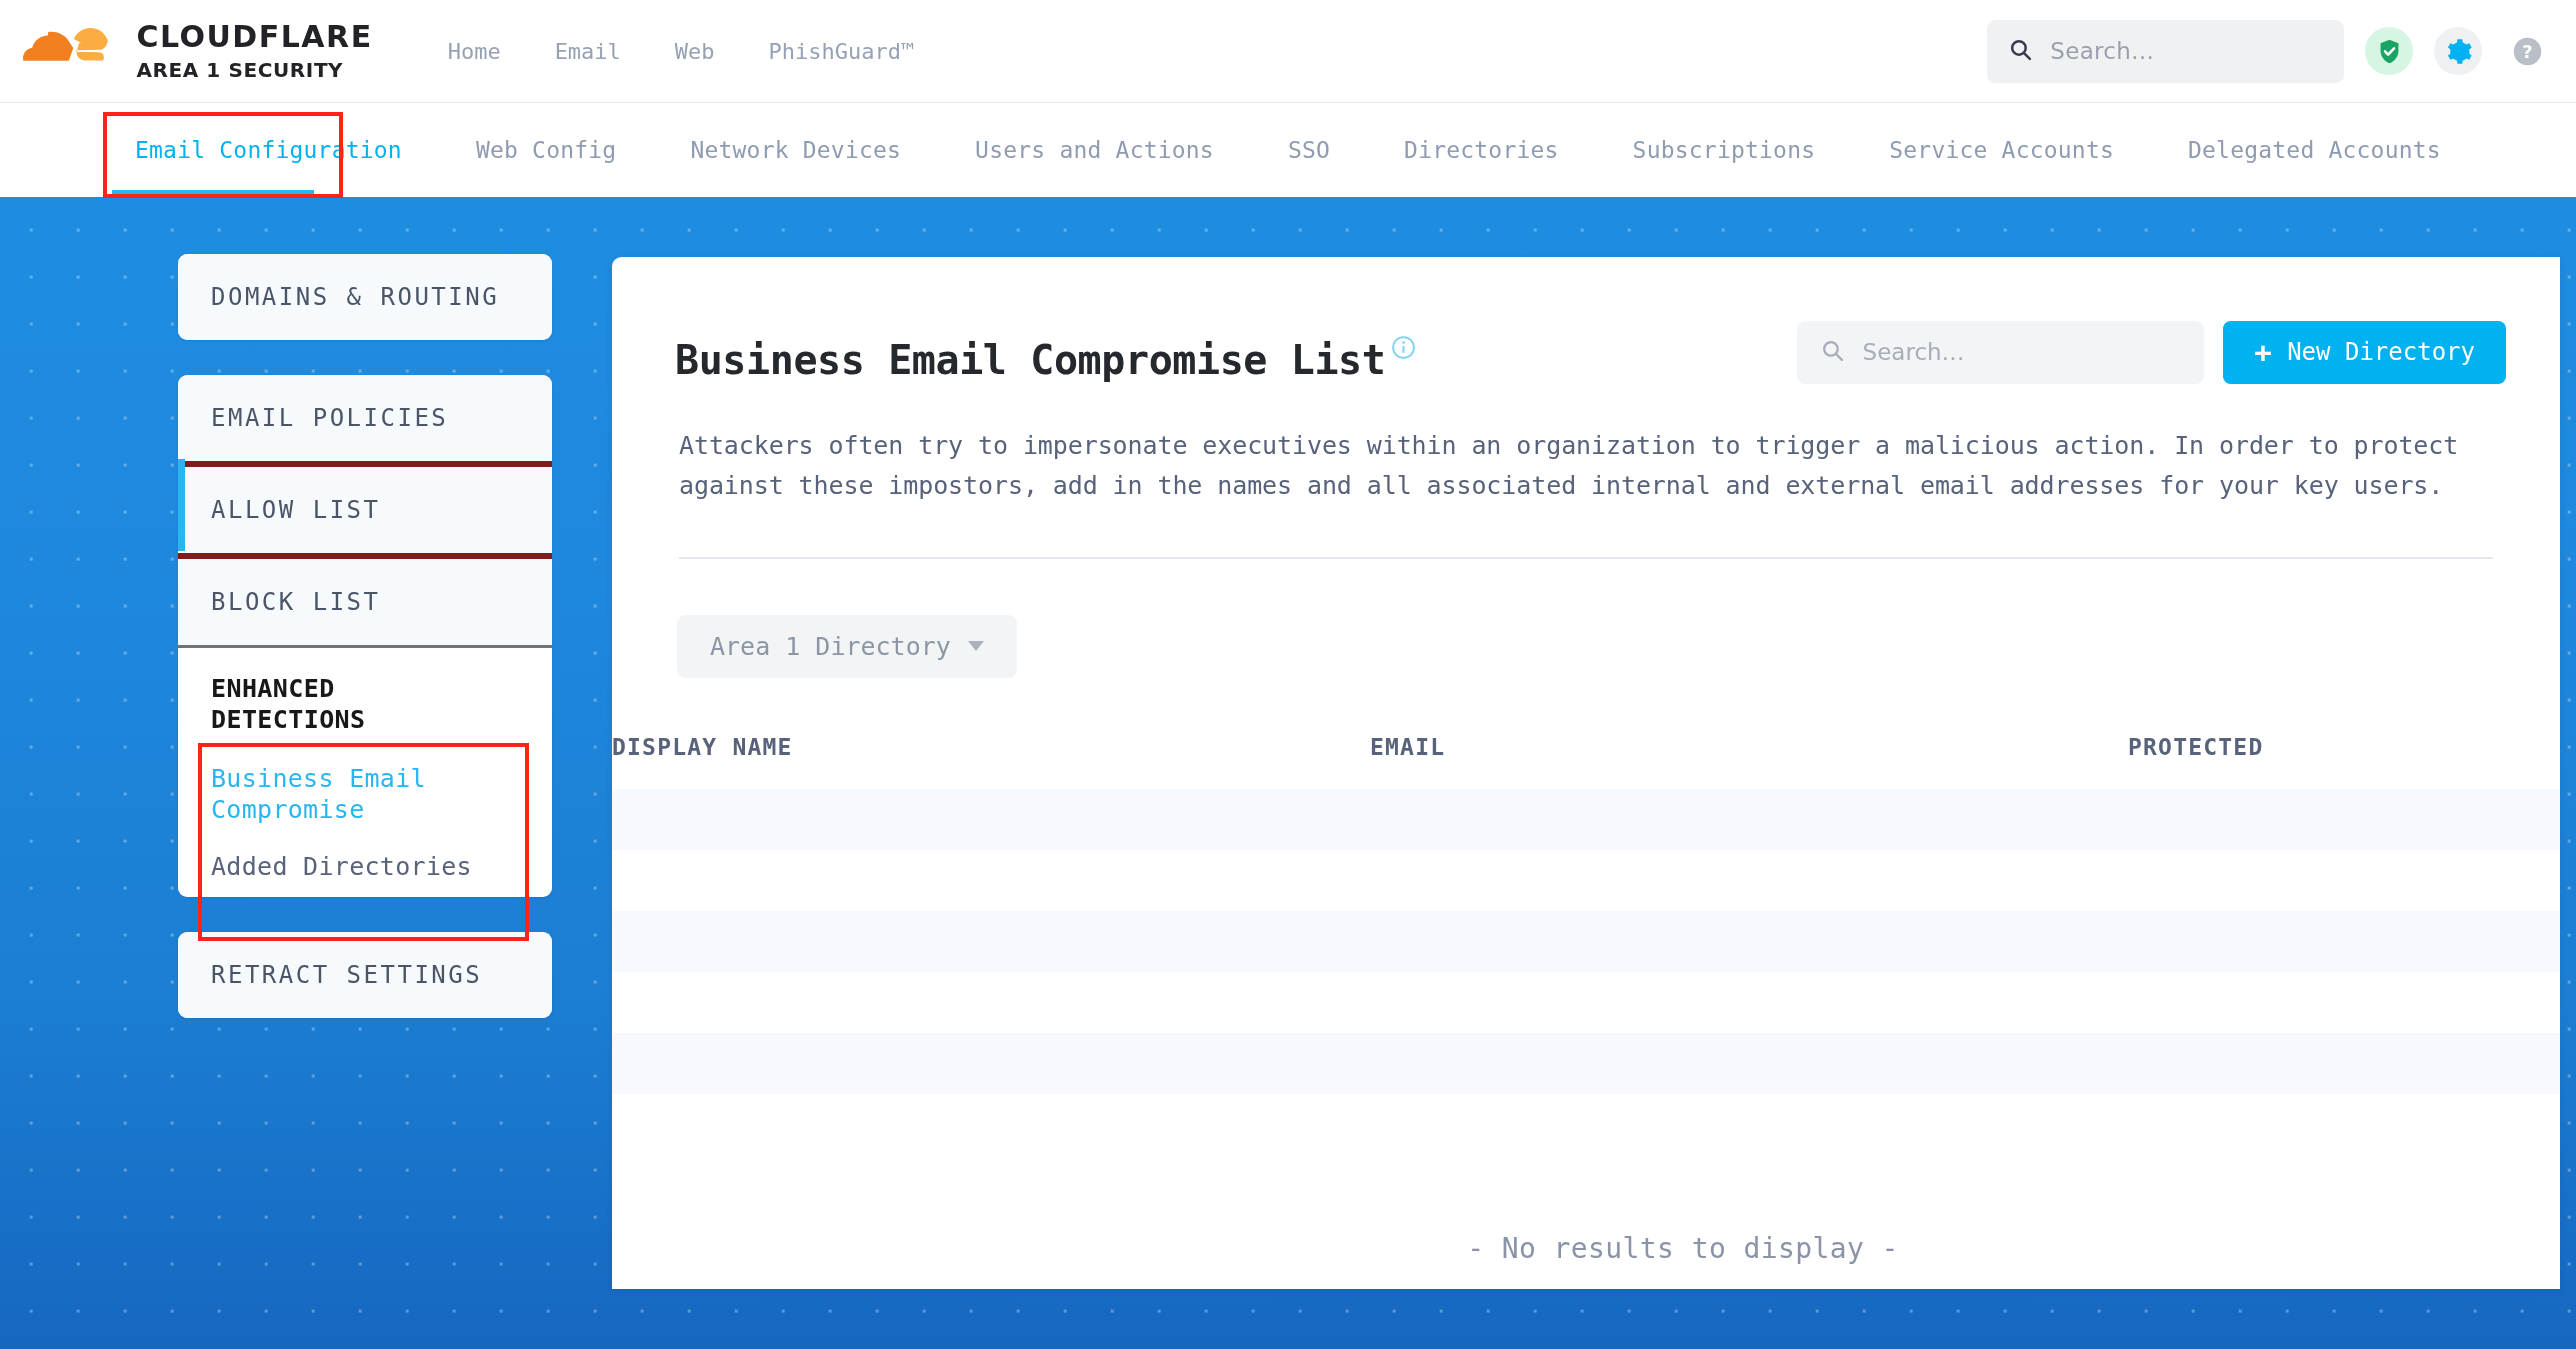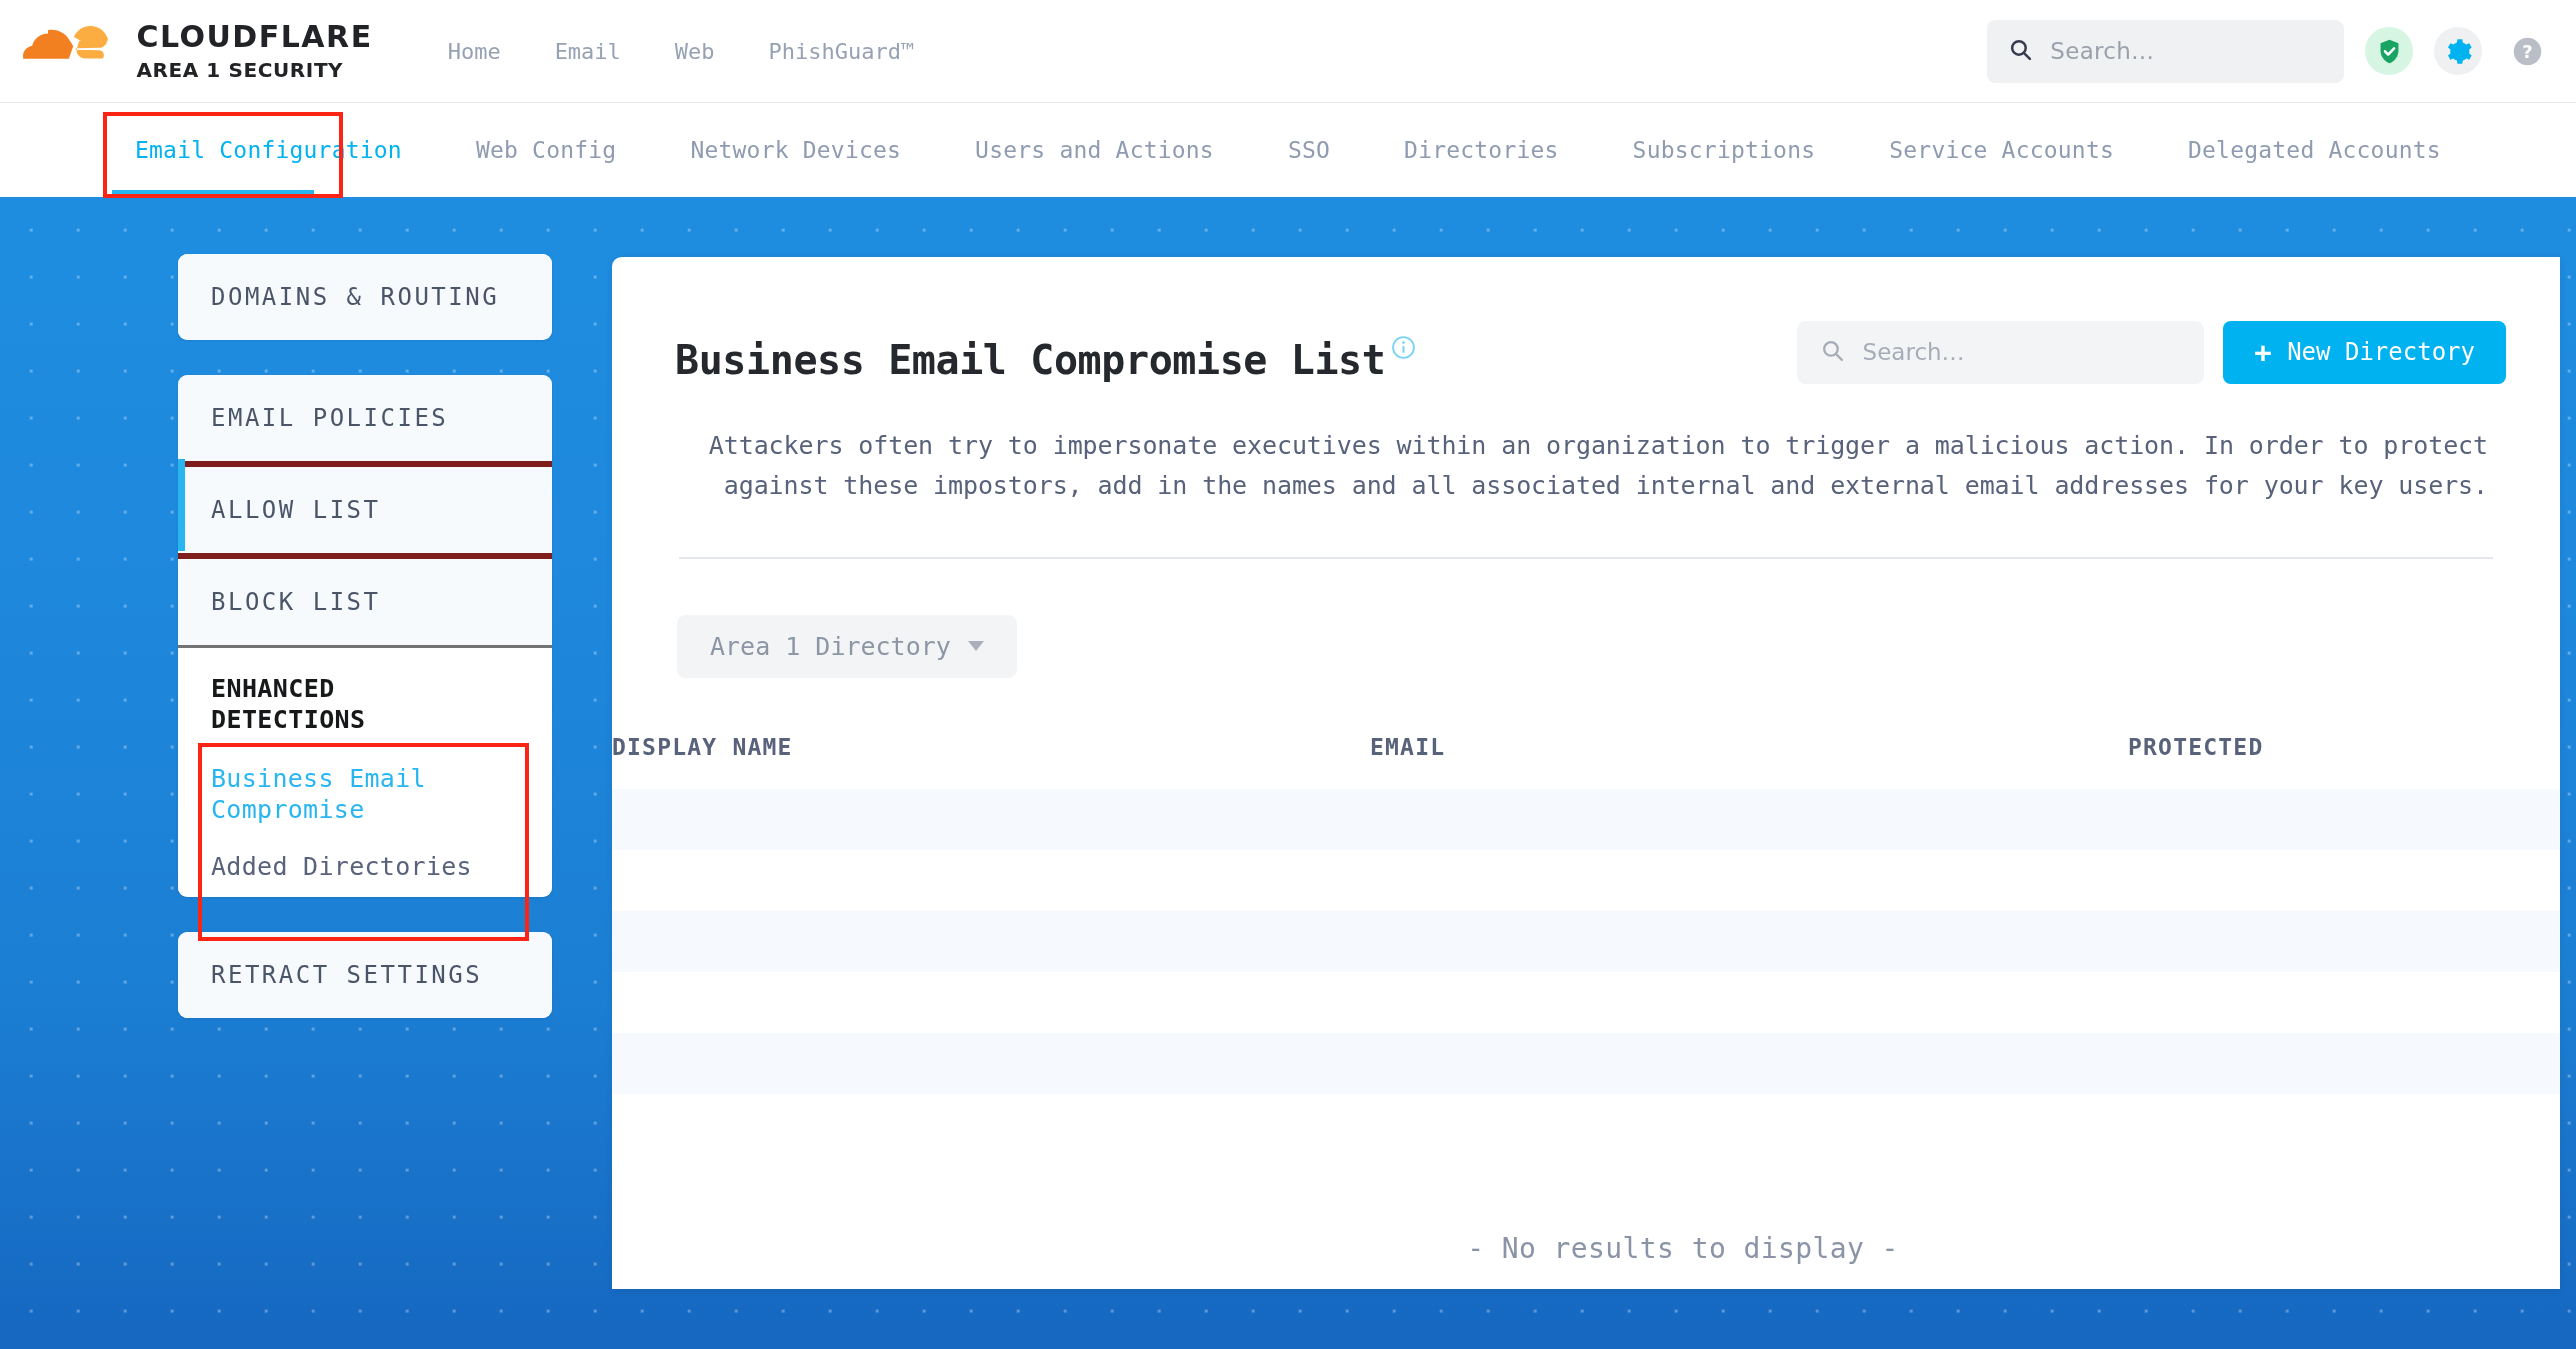--- a/index.html
+++ b/index.html
@@ -26,20 +26,21 @@
     width: 2576px;
     height: 103px;
     background: #ffffff;
     border-bottom: 1px solid #e8eaed;
     display: flex;
     align-items: center;
   }
 
   .brand {
     display: flex;
+    align-items: center;
     margin-left: 23px;
     gap: 13.4px;
   }
 
   .cf-logo-svg { display: block; }
 
   .brand-text {
     display: flex;
     flex-direction: column;
     justify-content: center;
@@ -307,21 +308,20 @@
     font-weight: 700;
   }
 
   .mc-desc {
     font-family: "DejaVu Sans Mono", monospace;
     font-size: 25px;
     line-height: 1.62;
     color: #58627a;
     padding: 42px 72px 0 67px;
     letter-spacing: -0.1px;
-    text-align: right;
   }
 
   .divider {
     height: 1.9px;
     background: #e4e7ec;
     margin: 50px 67px 0 67px;
   }
 
   .filter-row {
     padding: 56px 7px 0 65px;

